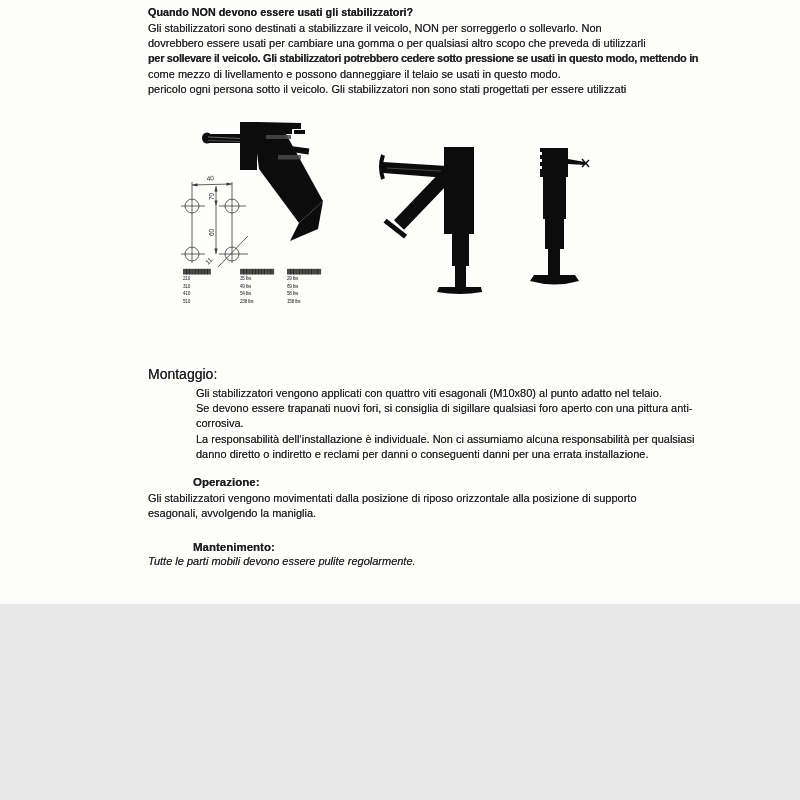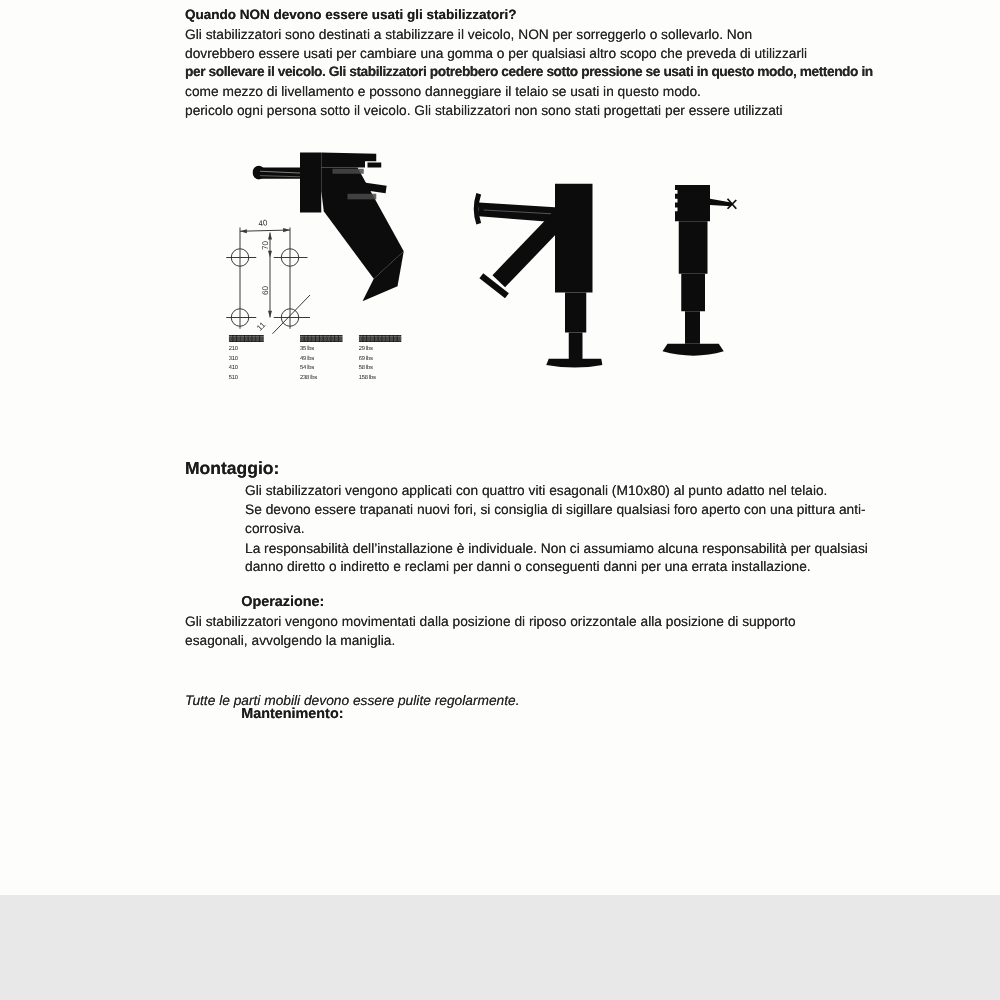--- a/index.html
+++ b/index.html
@@ -1,25 +1,25 @@
 <!DOCTYPE html>
 <html><head>
 <meta charset="utf-8">
 <style>
   html,body{margin:0;padding:0;background:#e8e8e8;}
   .page{
-    position:relative;width:800px;height:716px;background:#fdfdfc;
+    position:relative;width:800px;height:604px;background:#fdfdfc;
     font-family:"Liberation Sans",sans-serif;color:#1c1c1c;overflow:hidden;
   }
   .abs{position:absolute;}
   .txt{white-space:nowrap;font-size:11px;line-height:15.2px;color:#242424;
        text-shadow:0 0 0.35px #555;}
   .txt.tight{letter-spacing:-0.35px;font-weight:bold;}
   .h-main{font-size:10.8px;font-weight:bold;white-space:nowrap;text-shadow:0 0 0.4px #444;}
-  .h-section{font-size:14px;font-weight:bold;white-space:nowrap;text-shadow:0 0 0.4px #444;}
+  .h-section{font-size:14px;font-weight:normal;white-space:nowrap;text-shadow:0 0 0.4px #444;}
   .h-sub{font-size:11.5px;font-weight:bold;white-space:nowrap;text-shadow:0 0 0.4px #444;margin-left:45px;}
   .figure{filter:blur(0.25px);}
   
   .spec{display:grid;grid-template-columns:57px 47px 52px;filter:blur(0.45px);}
   .spec .hd{font-size:5px;font-weight:bold;color:#0a0a0a;line-height:7px;
             letter-spacing:-0.6px;overflow:hidden;white-space:nowrap;}
   .spec .cell{font-size:4.6px;color:#1a1a1a;line-height:7.7px;white-space:nowrap;
               letter-spacing:-0.2px;}
 </style>
 </head>
@@ -151,18 +151,18 @@
     <div class="txt">La responsabilità dell’installazione è individuale. Non ci assumiamo alcuna responsabilità per qualsiasi</div>
     <div class="txt">danno diretto o indiretto e reclami per danni o conseguenti danni per una errata installazione.</div>
   </div>
 
   <div class="abs h-sub" style="left:148px;top:476px;">Operazione:</div>
   <div class="abs" style="left:148px;top:491px;">
     <div class="txt">Gli stabilizzatori vengono movimentati dalla posizione di riposo orizzontale alla posizione di supporto</div>
     <div class="txt">esagonali, avvolgendo la maniglia.</div>
   </div>
 
-  <div class="abs h-sub" style="left:148px;top:565px;">Mantenimento:</div>
+  <div class="abs h-sub" style="left:148px;top:541px;">Mantenimento:</div>
   <div class="abs" style="left:148px;top:554px;font-style:italic;">
     <div class="txt">Tutte le parti mobili devono essere pulite regolarmente.</div>
   </div>
 
 </div>
 
 </body></html>

